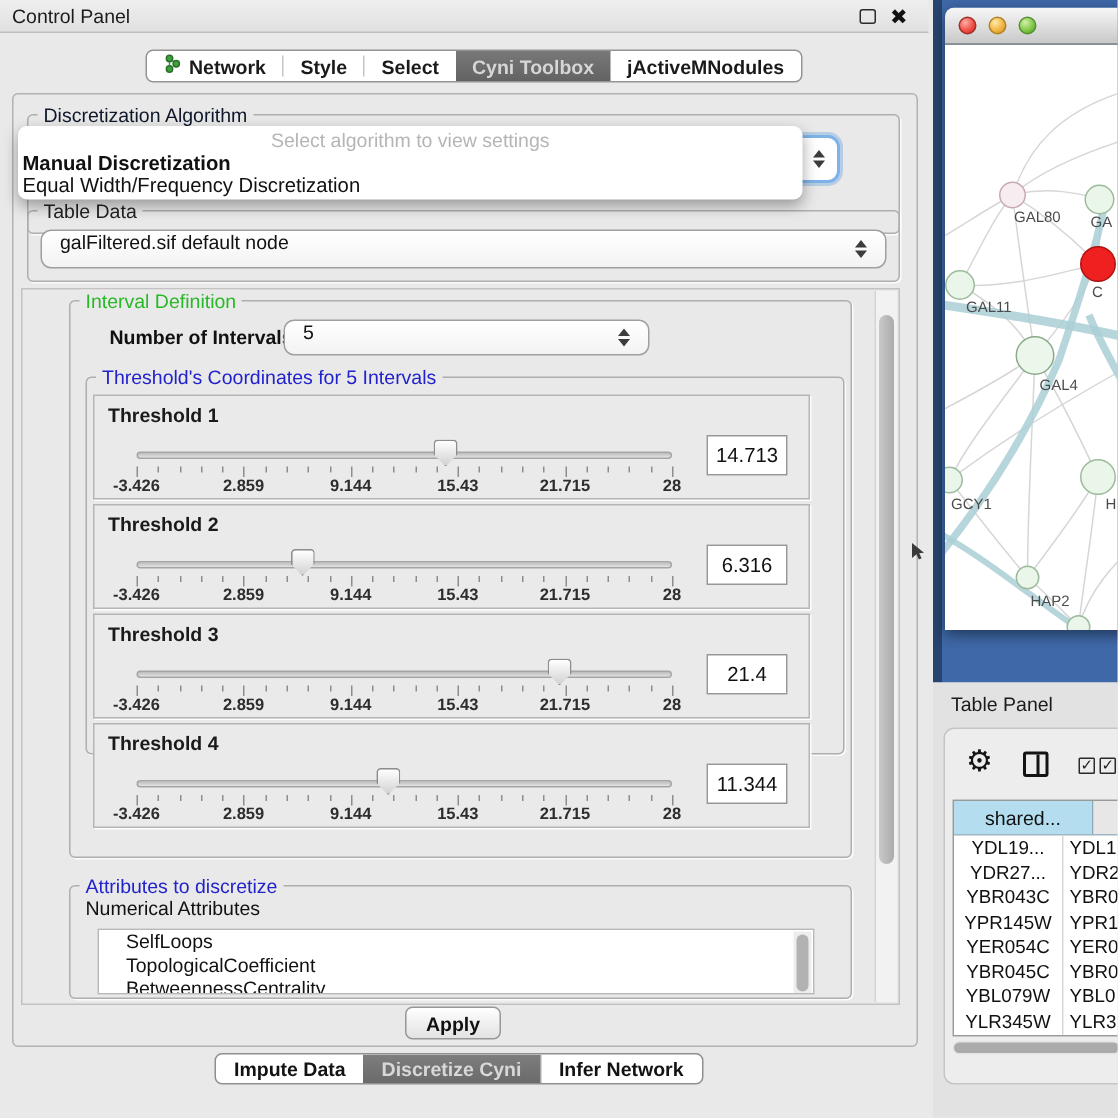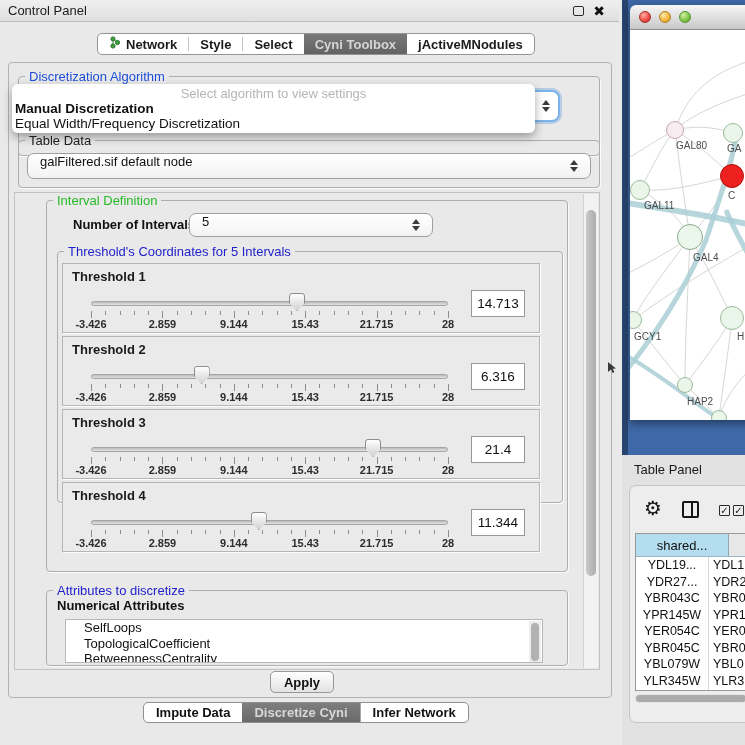--- a/index.html
+++ b/index.html
@@ -20,21 +20,21 @@
     background:#fff;border:1px solid #949494;border-radius:5px;overflow:hidden;font-size:13px;font-weight:600;color:#1a1a1a;}
   .tseg{display:flex;align-items:center;padding:0 11px;gap:5px;white-space:nowrap;}
   .tseg.sel{background:linear-gradient(#787878,#636363);color:#d6d6d6;}
   .tdiv{width:1px;background:#c4c4c4;margin:3px 0;}
 
   
   .group{position:absolute;border:1px solid #aeaeae;border-radius:4px;box-shadow:1px 1px 0 rgba(255,255,255,.8);}
   .glabel{position:absolute;top:-8px;left:6px;background:#e9e9e9;padding:0 4px;font-size:13px;white-space:nowrap;}
   .glabel.green{color:#27b927;}
   .glabel.blue{color:#2222cc;}
-  .glabel.gray{color:#1d4ed8;}
+  .glabel.gray{color:#0f172a;}
 
   #outer-frame{position:absolute;left:8px;top:62px;width:604px;height:636px;border:1px solid #b2b2b2;border-radius:4px;}
 
   
   #algo-combo{position:absolute;left:26px;top:90px;width:534px;height:32px;background:#fff;border:2px solid #7db3e8;
     border-radius:8px;box-shadow:0 0 0 2px rgba(120,170,225,.45);z-index:5;}
   #algo-combo .spin{right:8px;}
 
   
   #algo-popup{position:absolute;left:12px;top:84px;width:523px;height:49px;background:#fff;border-radius:6px;
@@ -366,21 +366,21 @@
             <span class="slabel" style="left: 212.2px;">15.43</span>
             <span class="slabel" style="left: 283.6px;">21.715</span>
             <span class="slabel" style="left: 355px;">28</span>
           </div>
         </div>
     </div>
   </div>
 
   <div class="group" style="left:46px;top:590px;width:522px;height:76px;">
     <span class="glabel blue">Attributes to discretize</span>
-    <span style="position:absolute;left:10px;top:7px;font-size:13px;font-weight:bold;color:#111;">Numerical Attributes</span>
+    <span style="position:absolute;left:10px;top:7px;font-size:13px;font-weight:normal;color:#111;">Numerical Attributes</span>
     <div id="attr-list">
       <div id="attr-scroll">
           <div class="vthumb"></div>
         </div>
     <div class="attr-item">SelfLoops</div>
         <div class="attr-item">TopologicalCoefficient</div>
         <div class="attr-item">BetweennessCentrality</div>
       </div>
   </div>
 

